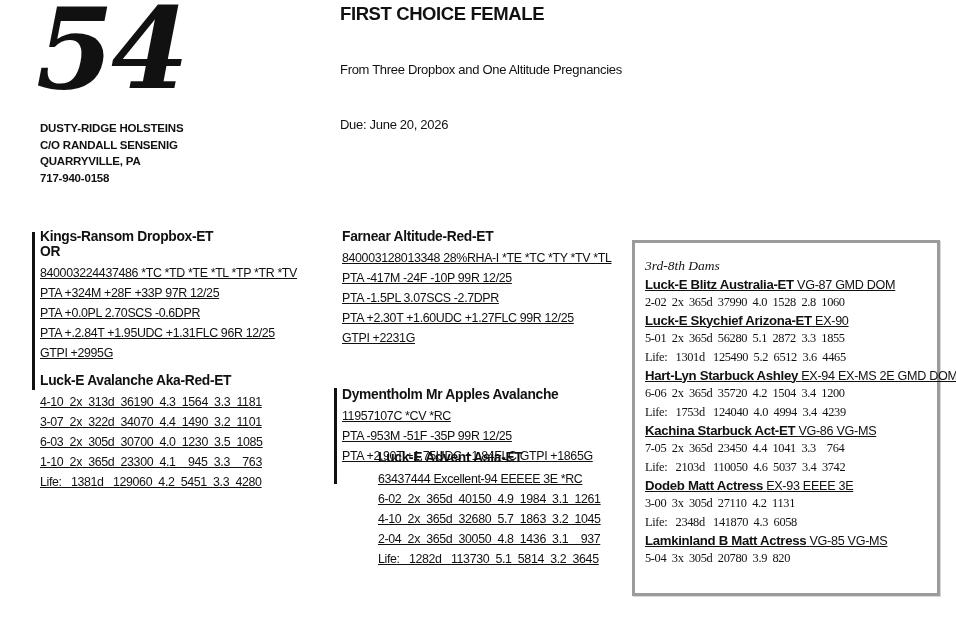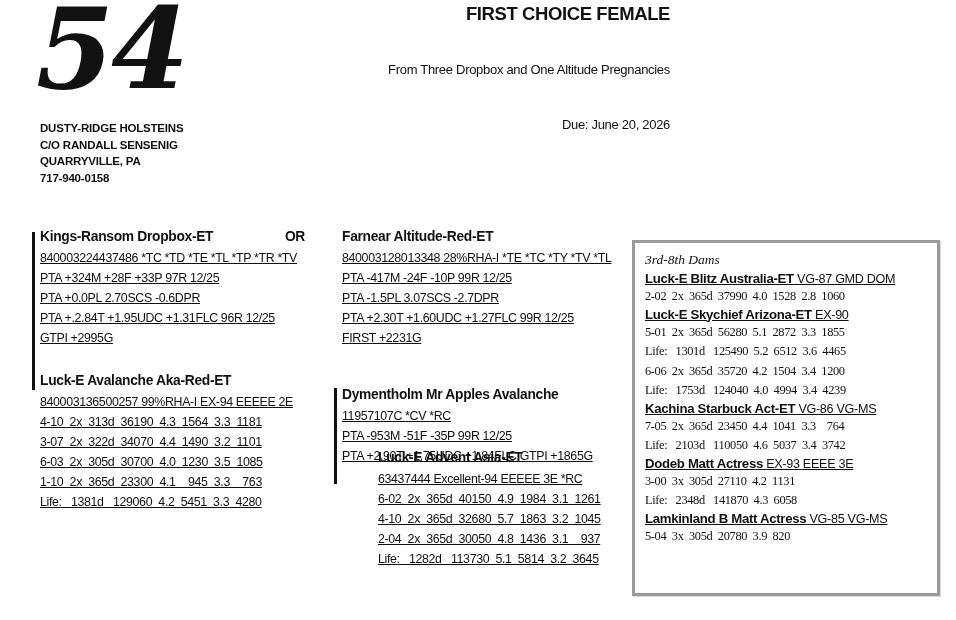--- a/index.html
+++ b/index.html
@@ -10,36 +10,36 @@
     position:absolute; left:36px; top:-10px;
     font-family:"DejaVu Serif", "Liberation Serif", serif;
     font-weight:bold; font-size:112px; line-height:1.05;
     letter-spacing:-3px; font-style:italic;
   }
   .consignor {
     position:absolute; left:40px; top:120px;
     font-size:11.5px; font-weight:bold; line-height:16.5px;
     letter-spacing:-0.2px;
   }
-  .page-header { position:absolute; left:340px; top:3px; width:330px;text-align:right; }
+  .page-header { position:absolute; left:340px; top:3px; width:330px; }
   .page-title { font-size:18.5px; font-weight:bold; letter-spacing:-0.4px; margin-bottom:5px; }
   .page-sub { font-size:13px; line-height:18.5px; letter-spacing:-0.3px;margin-top:36px; }
 
   .ped-block { position:absolute; width:265px; }
   .ped-title { font-size:13.8px; font-weight:bold; letter-spacing:-0.3px;
-               display:flex; justify-content:space-between; margin-bottom:4px; }
+               display:flex; justify-content:space-between; margin-bottom:4px;flex-direction:column; }
   .ped-line { font-size:12.4px; line-height:20px; letter-spacing:-0.35px; white-space:pre;text-decoration:underline; }
 
   .vbar { position:absolute; width:2.5px; background:#111; }
   #bar-left  { left:32px;  top:232px; height:158px; }
   #bar-mid   { left:334px; top:388px; height:96px; }
 
   .dams-box {
     position:absolute; left:632px; top:240px; width:308px; height:356px;
-    border:3px solid #9b9b9b; background:#fff; padding:7px 10px 0 10px;
+    border:3px solid #9b9b9b; background:#fff; padding:13px 10px 0 10px;
     box-shadow:1px 1px 0 #d8d8d8;
   }
   .dams-heading {
     font-family:"Liberation Serif", serif; font-style:italic;
     font-size:13.5px; line-height:19px; margin-bottom:2px;
   }
   .dam-header { font-size:12.6px; line-height:16px; letter-spacing:-0.3px; white-space:nowrap;text-decoration:underline; }
   .dam-name { font-weight:bold; font-size:13.2px; }
   .dam-rec { font-size:12.4px; line-height:19.5px; letter-spacing:-0.35px; white-space:pre;font-family:Liberation Serif, serif; }
 </style>
@@ -73,37 +73,36 @@
   <div class="ped-line">PTA +324M +28F +33P 97R 12/25</div>
   <div class="ped-line">PTA +0.0PL 2.70SCS -0.6DPR</div>
   <div class="ped-line">PTA +.2.84T +1.95UDC +1.31FLC 96R 12/25</div>
   <div class="ped-line">GTPI +2995G</div>
 </div>
 
 <div class="ped-block" style="left:40px; top:373px;">
   <div class="ped-title">
     <span>Luck-E Avalanche Aka-Red-ET</span>
   </div>
-  <div class="ped-line">840003136500257 99%RHA-I EX-94 EEEEE 2E</div>
   <div class="ped-line">4-10  2x  313d  36190  4.3  1564  3.3  1181</div>
   <div class="ped-line">3-07  2x  322d  34070  4.4  1490  3.2  1101</div>
   <div class="ped-line">6-03  2x  305d  30700  4.0  1230  3.5  1085</div>
   <div class="ped-line">1-10  2x  365d  23300  4.1    945  3.3    763</div>
   <div class="ped-line">Life:   1381d   129060  4.2  5451  3.3  4280</div>
 </div>
 
 <div class="ped-block" style="left:342px; top:229px;">
   <div class="ped-title">
     <span>Farnear Altitude-Red-ET</span>
   </div>
   <div class="ped-line">840003128013348 28%RHA-I *TE *TC *TY *TV *TL</div>
   <div class="ped-line">PTA -417M -24F -10P 99R 12/25</div>
   <div class="ped-line">PTA -1.5PL 3.07SCS -2.7DPR</div>
   <div class="ped-line">PTA +2.30T +1.60UDC +1.27FLC 99R 12/25</div>
-  <div class="ped-line">FIRST +2231G</div>
+  <div class="ped-line">GTPI +2231G</div>
 </div>
 
 <div class="ped-block" style="left:342px; top:387px;">
   <div class="ped-title">
     <span>Dymentholm Mr Apples Avalanche</span>
   </div>
   <div class="ped-line">11957107C *CV *RC</div>
   <div class="ped-line">PTA -953M -51F -35P 99R 12/25</div>
   <div class="ped-line">PTA +2.90T +1.75UDC +1.84FLC GTPI +1865G</div>
 </div>
@@ -122,20 +121,21 @@
 <div class="dams-box">
   <div class="dams-heading">3rd-8th Dams</div>
 
   <div class="dam-header"><span class="dam-name">Luck-E Blitz Australia-ET</span> <span>VG-87 GMD DOM</span></div>
   <div class="dam-rec">2-02  2x  365d  37990  4.0  1528  2.8  1060</div>
 
   <div class="dam-header"><span class="dam-name">Luck-E Skychief Arizona-ET</span> <span>EX-90</span></div>
   <div class="dam-rec">5-01  2x  365d  56280  5.1  2872  3.3  1855</div>
   <div class="dam-rec">Life:   1301d   125490  5.2  6512  3.6  4465</div>
 
+  <div class="dam-header"><span class="dam-name">Hart-Lyn Starbuck Ashley</span> <span>EX-94 EX-MS 2E GMD DOM</span></div>
   <div class="dam-rec">6-06  2x  365d  35720  4.2  1504  3.4  1200</div>
   <div class="dam-rec">Life:   1753d   124040  4.0  4994  3.4  4239</div>
 
   <div class="dam-header"><span class="dam-name">Kachina Starbuck Act-ET</span> <span>VG-86 VG-MS</span></div>
   <div class="dam-rec">7-05  2x  365d  23450  4.4  1041  3.3    764</div>
   <div class="dam-rec">Life:   2103d   110050  4.6  5037  3.4  3742</div>
 
   <div class="dam-header"><span class="dam-name">Dodeb Matt Actress</span> <span>EX-93 EEEE 3E</span></div>
   <div class="dam-rec">3-00  3x  305d  27110  4.2  1131</div>
   <div class="dam-rec">Life:   2348d   141870  4.3  6058</div>

